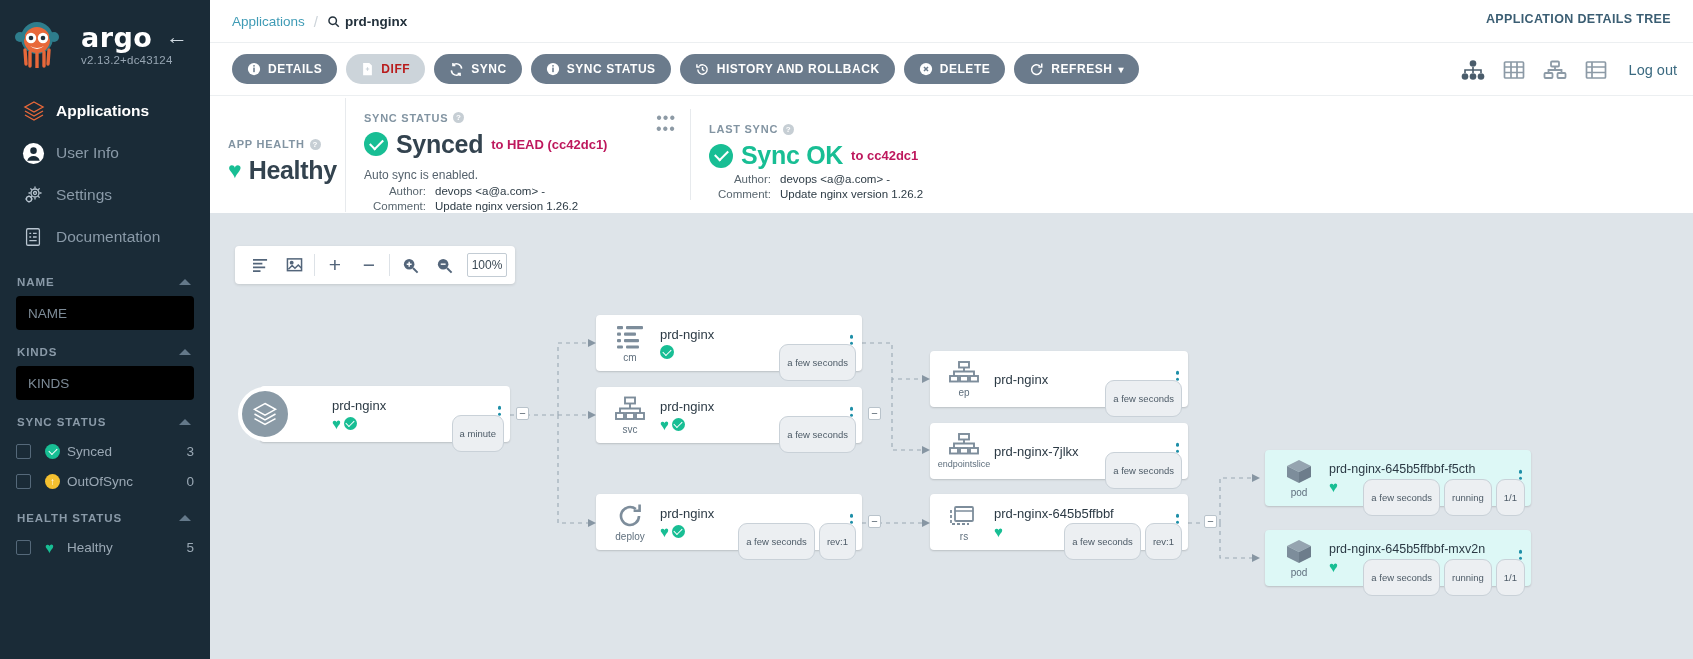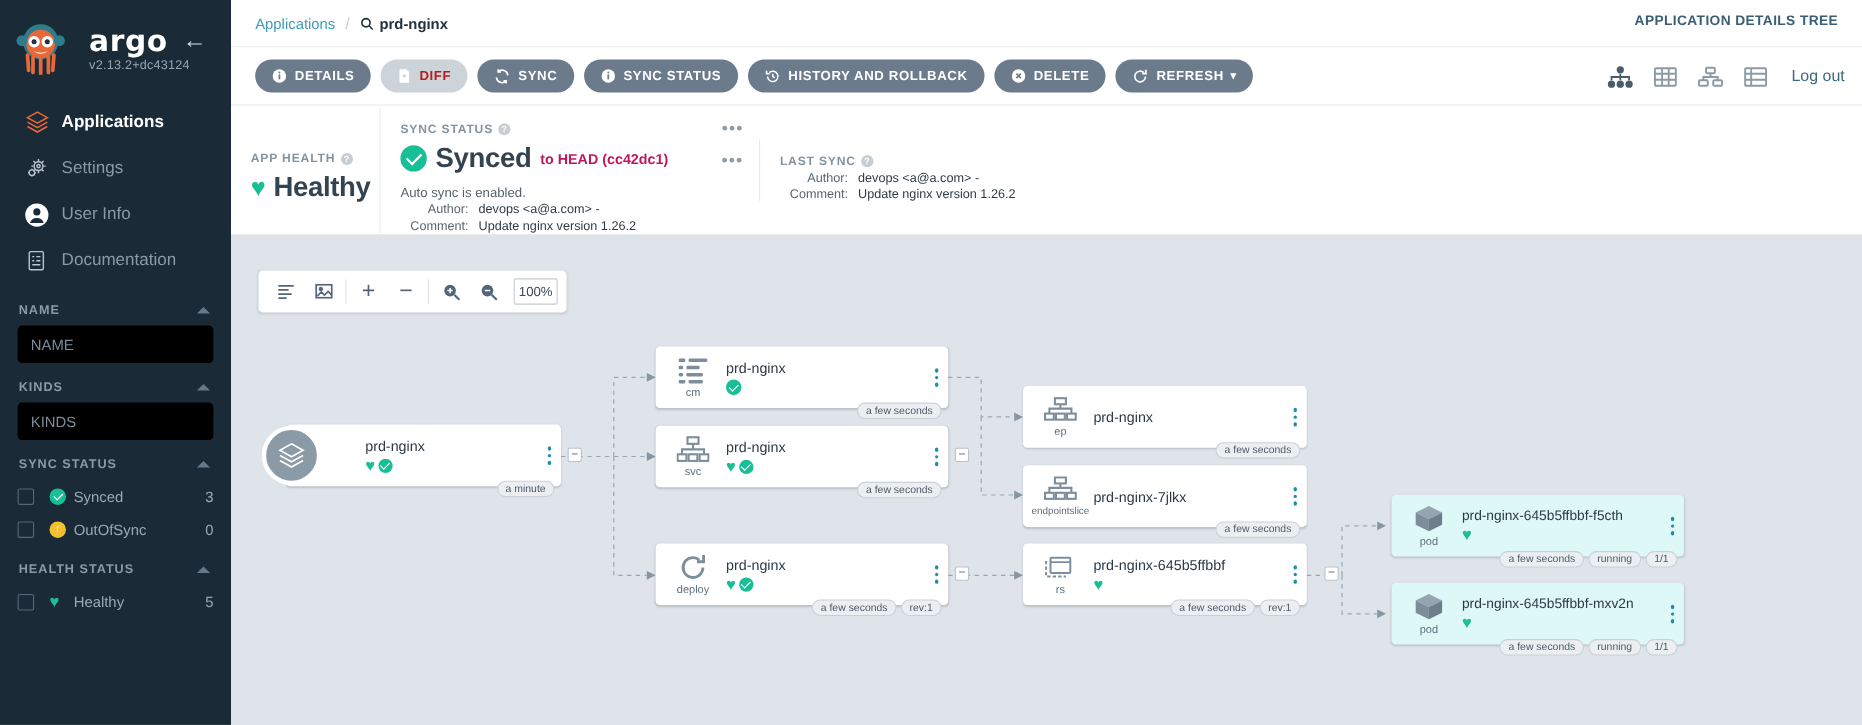--- a/index.html
+++ b/index.html
@@ -156,21 +156,21 @@
   .node-kind { font-size: 10px; color: #5f6f7d; margin-top: 2px; }
   .node-body { flex: 1; padding-left: 6px; }
   .node-name { font-size: 13px; color: #2c3a45; white-space: nowrap; }
   .node-name.sm { font-size: 12.5px; }
   .node-health { margin-top: 3px; display: flex; align-items: center; gap: 3px; }
   .kebab { position: absolute; right: 9px; top: 50%; transform: translateY(-50%); display:flex; flex-direction:column; gap:3px; cursor:pointer;}
   .kebab i { width: 3.5px; height: 3.5px; border-radius: 50%; background: #1e8fa8; display:block;}
   .badges { position: absolute; right: 6px; bottom: -10px; display: flex; gap: 4px; }
   .badge {
     background: #eceff2; border: 1px solid #c9d1d8; border-radius: 9px;
-    font-size: 9.5px; color: #4d5b67; padding: 1px 7px; white-space: nowrap;
+    font-size: 9.5px; color: #4d5b67; padding: 12px 7px; white-space: nowrap;
   }
   .app-node {
     position: absolute; background: #fff; border-radius: 4px;
     box-shadow: 0 1px 2px rgba(0,0,0,.16); display: flex; align-items: center;
   }
   .app-circle {
     width: 54px; height: 54px; border-radius: 50%; background: #8a9aa6;
     border: 4px solid #fff; position: absolute; left: -22px; top: 50%;
     transform: translateY(-50%); display: flex; align-items: center; justify-content: center;
   }
@@ -214,39 +214,39 @@
           <svg width="24" height="24" viewBox="0 0 24 24" fill="none" stroke="#e8683a" stroke-width="1.4">
             <path d="M12 3 L21 8 L12 13 L3 8 Z"></path>
               <path d="M3 12 L12 17 L21 12"></path>
               <path d="M3 16 L12 21 L21 16"></path>
           </svg>
         </span>
         <span class="nav-label">Applications</span>
       </div>
       <div class="nav-item">
         <span class="nav-ico">
+          <svg width="23" height="23" viewBox="0 0 24 24">
+              <circle cx="12" cy="12" r="11" fill="#ffffff"></circle>
+              <circle cx="12" cy="9" r="3.4" fill="#1a2b37"></circle>
+              <path d="M5.5 19.5a6.8 6.8 0 0 1 13 0z" fill="#1a2b37"></path>
+            </svg>
+        </span>
+        <span class="nav-label">User Info</span>
+      </div>
+      <div class="nav-item">
+        <span class="nav-ico">
           <svg width="24" height="24" viewBox="0 0 24 24" fill="none" stroke="#b9c6d1" stroke-width="1.3">
             <circle cx="13" cy="10" r="4"></circle>
               <circle cx="13" cy="10" r="1.5"></circle>
             <path d="M13 3.5v2M13 14.5v2M19.5 10h-2M8.5 10h-2M17.6 5.4l-1.4 1.4M9.8 13.2l-1.4 1.4M17.6 14.6l-1.4-1.4M9.8 6.8L8.4 5.4"></path>
             <circle cx="7" cy="16" r="2.6"></circle>
               <path d="M7 12.5v1M7 18.5v1M10.5 16h-1M4.5 16h-1"></path>
           </svg>
         </span>
         <span class="nav-label">Settings</span>
-      </div>
-      <div class="nav-item">
-        <span class="nav-ico">
-          <svg width="23" height="23" viewBox="0 0 24 24">
-              <circle cx="12" cy="12" r="11" fill="#ffffff"></circle>
-              <circle cx="12" cy="9" r="3.4" fill="#1a2b37"></circle>
-              <path d="M5.5 19.5a6.8 6.8 0 0 1 13 0z" fill="#1a2b37"></path>
-            </svg>
-        </span>
-        <span class="nav-label">User Info</span>
       </div>
       <div class="nav-item">
         <span class="nav-ico">
           <svg width="22" height="22" viewBox="0 0 24 24" fill="none" stroke="#b9c6d1" stroke-width="1.4">
             <rect x="5" y="3" width="14" height="18" rx="1.5"></rect>
               <path d="M8 8h2M12 8h4M8 12h2M12 12h4M8 16h8"></path>
           </svg>
         </span>
         <span class="nav-label">Documentation</span>
       </div>
@@ -454,20 +454,25 @@
           <span class="k">Comment:</span>
           <span class="v">Update nginx version 1.26.2</span>
         </div>
       </div>
 
       <div class="sp lastsync">
         <div class="dots3" style="right:auto;left:-35px;">•••</div>
         <div class="sp-title">
           <span>LAST SYNC</span>
           <span class="qmark">?</span>
+        </div>
+        <div class="sp-main">
+          <span class="big-check"></span>
+          <span class="big-text green">Sync OK</span>
+          <span class="sp-sub">to cc42dc1</span>
         </div>
         <div class="kv">
           <span class="k">Author:</span>
           <span class="v">devops &lt;a@a.com&gt; -</span>
         </div>
         <div class="kv">
           <span class="k">Comment:</span>
           <span class="v">Update nginx version 1.26.2</span>
         </div>
       </div>

